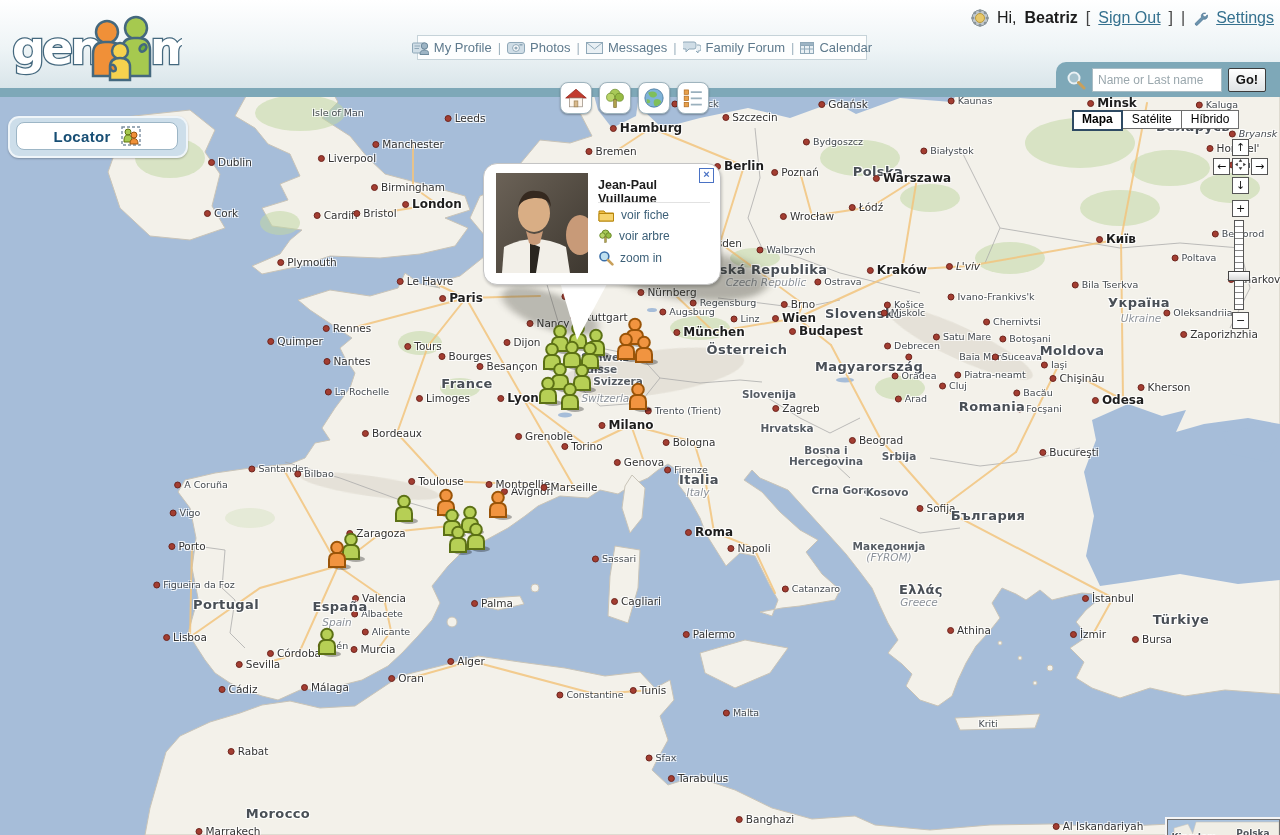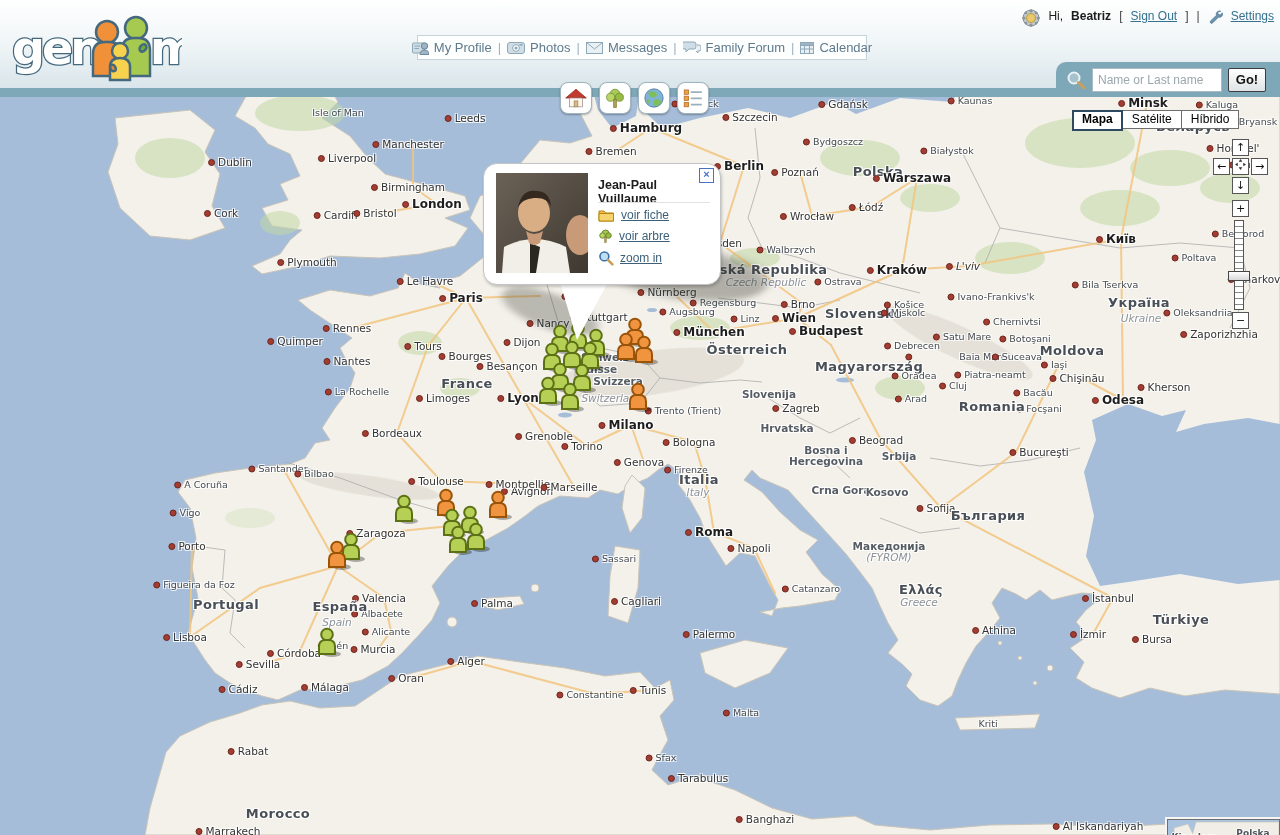--- a/index.html
+++ b/index.html
@@ -4,21 +4,21 @@
 <style>
   html,body{margin:0;padding:0;overflow:hidden}
   body{width:1280px;height:835px;position:relative;font-family:"Liberation Sans",sans-serif;background:#a6bdd9}
   
   #header{position:absolute;top:0;left:0;width:1280px;height:88px;background:linear-gradient(#ffffff,#eef4f6 55%,#d9e5ea);z-index:9}
   #band{position:absolute;top:88px;left:0;width:1280px;height:9px;background:#7ea8b8;z-index:9}
   #logo{position:absolute;top:4px;left:10px;z-index:12}
   #navbox{position:absolute;left:417px;top:35px;width:448px;height:23px;background:#fdfefe;border:1px solid #c6d3d9;display:flex;align-items:center;justify-content:center;font-size:13px;color:#5e7a8d;z-index:11;white-space:nowrap}
   .nav-item{display:inline-flex;align-items:center;gap:5px;padding:0 6px;cursor:pointer}
   .nav-sep{color:#9fb3bf}
-  #userarea{position:absolute;top:9px;right:6px;display:flex;gap:8px;font-size:12px;color:#1c1c1c;z-index:11;white-space:nowrap}
+  #userarea{position:absolute;top:9px;right:6px;display:flex;align-items:center;gap:8px;font-size:16px;color:#1c1c1c;z-index:11;white-space:nowrap}
   #userarea a{color:#35718f;text-decoration:underline;cursor:pointer}
   #username{font-weight:bold}
   .bracket{color:#444}
   
   #searchtab{position:absolute;top:62px;right:0;width:224px;height:35px;background:#7ea8b8;border-radius:10px 0 0 0;display:flex;align-items:center;gap:6px;padding-left:10px;box-sizing:border-box;z-index:10}
   #searchinput{width:118px;height:20px;border:1px solid #a9bcc4;font-size:12px;padding:1px 5px;color:#555;font-family:"Liberation Sans",sans-serif}
   #searchinput::placeholder{color:#9aa7ad}
   #gobtn{height:24px;min-width:38px;background:linear-gradient(#ffffff,#dfe3e5);border:1px solid #3c3c3c;border-radius:2px;font-weight:bold;font-size:13px;color:#111;cursor:pointer;font-family:"Liberation Sans",sans-serif}
   
   #map{position:absolute;top:88px;left:0;width:1280px;height:747px;z-index:1;background:#a6bdd9}
@@ -39,21 +39,21 @@
   .marker{position:absolute;width:26px;height:30px;cursor:pointer}
   
   #popup{position:absolute;left:483px;top:75px;width:236px;height:120px;background:#fff;border:1px solid #c4c4c4;border-radius:14px;z-index:5;box-shadow:1px 2px 3px rgba(0,0,0,.2)}
   #popuptail{position:absolute;left:540px;top:194px;z-index:5}
   #popupphoto{position:absolute;left:12px;top:9px;width:92px;height:100px;overflow:hidden}
   #popupname{position:absolute;left:114px;top:14px;width:114px;font-size:12.5px;font-weight:bold;color:#1c1c1c;line-height:14px}
   #popupclose{position:absolute;right:6px;top:4px;width:13px;height:13px;border:1px solid #4a72c4;color:#4a72c4;font-size:11px;line-height:11px;text-align:center;cursor:pointer;font-weight:bold}
   #pdivider{position:absolute;left:114px;top:38px;width:112px;border-top:1px solid #e2e2e2}
   #plinks{position:absolute;left:114px;top:44px;display:flex;flex-direction:column;gap:6px}
   .plink{display:flex;align-items:center;gap:6px;font-size:12px;color:#3d6078;cursor:pointer}
-  .plink span{text-decoration:underline}
+  .plink span{}
   
   #iconrow{position:absolute;left:560px;top:82px;display:flex;gap:7px;z-index:12}
   .mapbtn{width:30px;height:30px;background:#fff;border:1px solid #9fb4be;border-radius:8px;box-shadow:0 1px 2px rgba(0,0,0,.3);display:flex;align-items:center;justify-content:center;cursor:pointer}
   #maptype{position:absolute;left:1072px;top:110px;display:flex;z-index:7}
   .mtbtn{height:17px;padding:0 9px;background:#fff;border:1px solid #6e6e6e;border-left-width:0;font-size:12px;line-height:17px;color:#000;cursor:pointer;font-family:"Liberation Sans",sans-serif;white-space:nowrap}
   .mtbtn:first-child{border-left-width:1px}
   .mtbtn.sel{border:2px solid #2e4a63;font-weight:bold;line-height:14px;padding:0 8px}
   #locator{position:absolute;left:8px;top:116px;width:176px;height:38px;background:#cddeea;border:2px solid #eff5f9;border-radius:11px;z-index:7;box-shadow:0 1px 2px rgba(0,0,0,.25)}
   #locatorbtn{position:absolute;left:6px;top:4px;width:160px;height:26px;background:#fff;border:1px solid #9db6c6;border-radius:8px;display:flex;align-items:center;justify-content:center;gap:10px;cursor:pointer}
   #locatorbtn b{font-size:15px;color:#174e74;letter-spacing:.3px}
@@ -309,59 +309,59 @@
       <div class="ml c2" style="left: 881px; top: 352px;">Beograd<i class="dot"></i></div>
       <div class="ml co2" style="left: 899px; top: 368px;">Srbija</div>
       <div class="ml co2" style="left: 841px; top: 402px;">Crna Gora</div>
       <div class="ml co2" style="left: 887px; top: 404px;">Kosovo</div>
       <div class="ml co2" style="left: 889px; top: 458px;">Македонија</div>
       <div class="ml cs" style="left: 889px; top: 469px;">(FYROM)</div>
       <div class="ml c2" style="left: 941px; top: 420px;">Sofija<i class="dot"></i></div>
       <div class="ml co" style="left: 988px; top: 427px;">България</div>
       <div class="ml co" style="left: 921px; top: 501px;">Ελλάς</div>
       <div class="ml cs" style="left: 919px; top: 514px;">Greece</div>
-      <div class="ml c2" style="left: 999px; top: 542px;">Athina<i class="dot"></i></div>
+      <div class="ml c2" style="left: 974px; top: 542px;">Athina<i class="dot"></i></div>
       <div class="ml c3" style="left: 988px; top: 635px;">Kriti</div>
       <div class="ml c2" style="left: 1113px; top: 510px;">İstanbul<i class="dot"></i></div>
       <div class="ml c2" style="left: 1157px; top: 551px;">Bursa<i class="dot"></i></div>
       <div class="ml c2" style="left: 1093px; top: 546px;">İzmir<i class="dot"></i></div>
       <div class="ml co" style="left: 1181px; top: 531px;">Türkiye</div>
       <div class="ml c3" style="left: 909px; top: 216px;">Košice<i class="dot"></i></div>
       <div class="ml c3" style="left: 908px; top: 224px;">Miskolc<i class="dot"></i></div>
       <div class="ml c3" style="left: 917px; top: 257px;">Debrecen<i class="dot"></i></div>
       <div class="ml c3" style="left: 919px; top: 287px;">Oradea<i class="dot"></i></div>
       <div class="ml c3" style="left: 916px; top: 310px;">Arad<i class="dot"></i></div>
       <div class="ml c3" style="left: 958px; top: 297px;">Cluj<i class="dot"></i></div>
       <div class="ml c3" style="left: 967px; top: 248px;">Satu Mare<i class="dot"></i></div>
       <div class="ml c3" style="left: 961px; top: 268px; padding-left: 44px;">Baia Mare<i class="dot"></i></div>
       <div class="ml c3" style="left: 1030px; top: 250px;">Botoşani<i class="dot"></i></div>
       <div class="ml c3" style="left: 1022px; top: 268px;">Suceava<i class="dot"></i></div>
       <div class="ml c3" style="left: 995px; top: 286px;">Piatra-neamt<i class="dot"></i></div>
       <div class="ml c3" style="left: 1059px; top: 276px;">Iaşi<i class="dot"></i></div>
       <div class="ml c3" style="left: 1038px; top: 304px;">Bacău<i class="dot"></i></div>
       <div class="ml c3" style="left: 1044px; top: 320px;">Focşani<i class="dot"></i></div>
       <div class="ml co" style="left: 992px; top: 318px;">Romania</div>
-      <div class="ml c2" style="left: 1044px; top: 364px;">Bucureşti<i class="dot"></i></div>
+      <div class="ml c2" style="left: 1074px; top: 364px;">Bucureşti<i class="dot"></i></div>
       <div class="ml co" style="left: 1072px; top: 262px;">Moldova</div>
       <div class="ml c2" style="left: 1082px; top: 290px;">Chişinău<i class="dot"></i></div>
       <div class="ml c1" style="left: 1123px; top: 312px;">Odesa<i class="dot"></i></div>
       <div class="ml c2" style="left: 1169px; top: 299px;">Kherson<i class="dot"></i></div>
       <div class="ml c2" style="left: 1224px; top: 246px;">Zaporizhzhia<i class="dot"></i></div>
       <div class="ml c3" style="left: 1203px; top: 224px;">Oleksandriia<i class="dot"></i></div>
       <div class="ml c3" style="left: 1110px; top: 196px;">Bila Tserkva<i class="dot"></i></div>
       <div class="ml co" style="left: 1139px; top: 214px;">Україна</div>
       <div class="ml cs" style="left: 1141px; top: 230px;">Ukraine</div>
       <div class="ml c3" style="left: 996px; top: 208px;">Ivano-Frankivs'k<i class="dot"></i></div>
       <div class="ml c3" style="left: 1017px; top: 233px;">Chernivtsi<i class="dot"></i></div>
       <div class="ml c2" style="left: 968px; top: 178px; font-style: italic;">L'viv<i class="dot"></i></div>
       <div class="ml c1" style="left: 1121px; top: 151px;">Київ<i class="dot"></i></div>
-      <div class="ml c1" style="left: 1148px; top: 15px;">Minsk<i class="dot"></i></div>
+      <div class="ml c1" style="left: 1117px; top: 15px;">Minsk<i class="dot"></i></div>
       <div class="ml co" style="left: 1193px; top: 38px;">Беларусь</div>
       <div class="ml c2" style="left: 1238px; top: 60px;">Homyel'<i class="dot"></i></div>
-      <div class="ml c3" style="left: 1258px; top: 33px;">Bryansk<i class="dot"></i></div>
+      <div class="ml c3" style="left: 1258px; top: 45px; font-style: italic;">Bryansk<i class="dot"></i></div>
       <div class="ml c3" style="left: 1252px; top: 76px;">Kursk<i class="dot"></i></div>
       <div class="ml c3" style="left: 1243px; top: 145px;">Belgorod<i class="dot"></i></div>
       <div class="ml c2" style="left: 1259px; top: 191px;">Kharkov<i class="dot"></i></div>
       <div class="ml c3" style="left: 1199px; top: 169px;">Poltava<i class="dot"></i></div>
       <div class="ml c3" style="left: 1222px; top: 16px;">Kaluga<i class="dot"></i></div>
       <div class="ml co" style="left: 278px; top: 725px;">Morocco</div>
       <div class="ml c2" style="left: 253px; top: 663px;">Rabat<i class="dot"></i></div>
       <div class="ml c2" style="left: 233px; top: 743px;">Marrakech<i class="dot"></i></div>
       <div class="ml c2" style="left: 411px; top: 590px;">Oran<i class="dot"></i></div>
       <div class="ml c2" style="left: 471px; top: 573px;">Alger<i class="dot"></i></div>
@@ -583,20 +583,32 @@
   <div id="zslider" style="top:132px;left:1234px"></div>
   <div id="zhandle" style="top:183px;left:1228px"></div>
   <div class="panbtn" style="left:1232px;top:224px">−</div>
 
   <div id="maptype" style="top:22px">
       <div class="mtbtn sel">Mapa</div>
       <div class="mtbtn">Satélite</div>
       <div class="mtbtn">Híbrido</div>
     </div>
 
+  <div id="locator" style="top:28px">
+    <div id="locatorbtn">
+      <b>Locator</b>
+      <svg width="20" height="20" viewBox="0 0 20 20">
+        <rect x="1" y="1" width="18" height="18" fill="none" stroke="#7b8ea0" stroke-width="1.4" stroke-dasharray="3,2"></rect>
+        <circle cx="7" cy="6" r="3" fill="#a6c94f" stroke="#5f7413"></circle>
+        <path d="M3,14 Q3,9 7,9 Q11,9 11,14 L11,16 L3,16 Z" fill="#a6c94f" stroke="#5f7413"></path>
+        <circle cx="13" cy="9" r="3" fill="#f09038" stroke="#9a5410"></circle>
+        <path d="M9,18 Q9,12.5 13,12.5 Q17,12.5 17,18 Z" fill="#f09038" stroke="#9a5410"></path>
+      </svg>
+    </div>
+  </div>
 
   <div id="scale">
     
     
     
     
   </div>
 
 </div>
 

